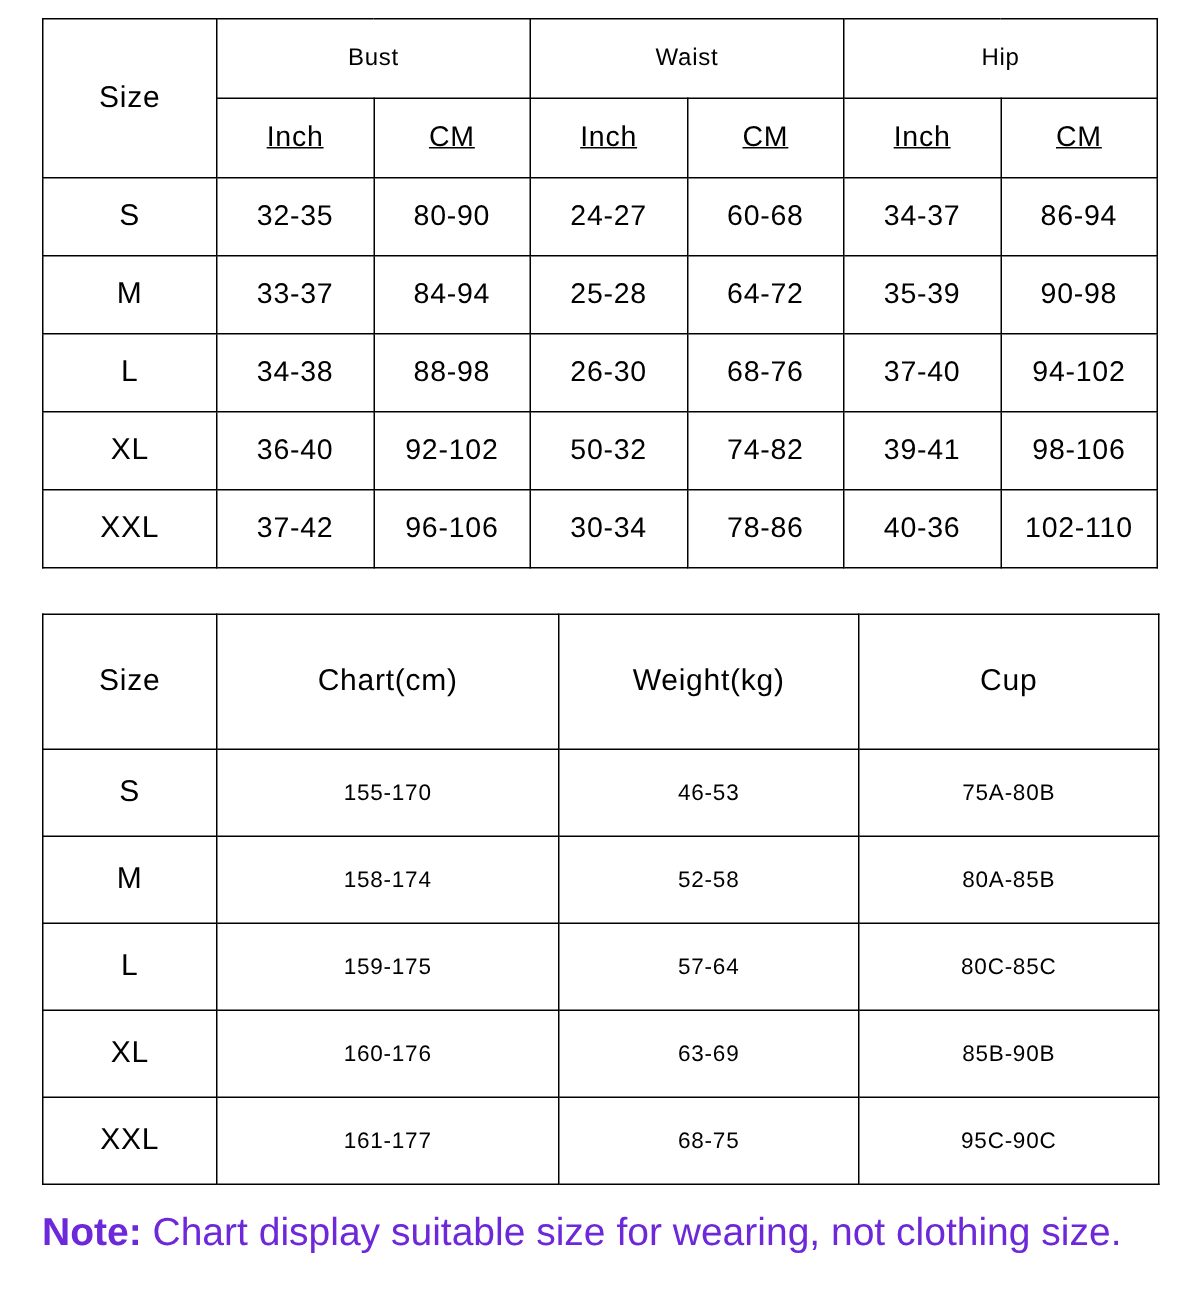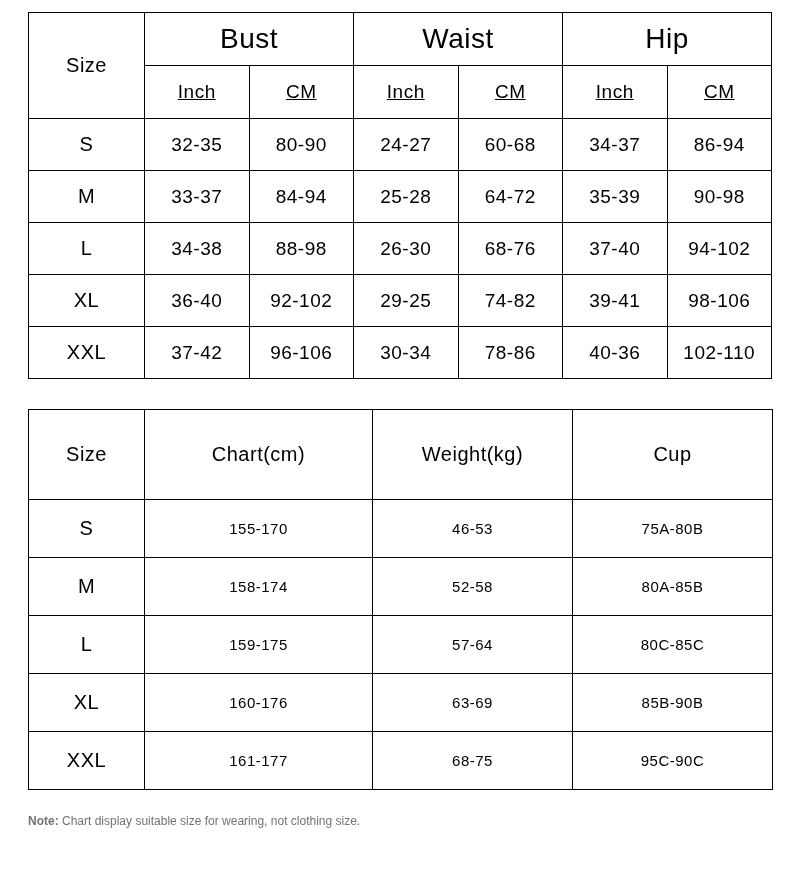--- a/index.html
+++ b/index.html
@@ -34,21 +34,21 @@
     vertical-align: middle;
     font-weight: normal;
     font-size: 19px;
     letter-spacing: 0.5px;
     color: #000;
     padding: 0;
   }
   
   #measure-table .hdr-group {
     height: 52px;
-    font-size: 28px;
+    font-size: 16px;
   }
   #measure-table .hdr-unit {
     height: 52px;
     font-size: 19px;
     text-decoration: underline;
   }
   #measure-table .size-cell-head {
     height: 104px;
     font-size: 20px;
   }
@@ -74,23 +74,23 @@
   #body-table thead td { font-size: 20px; }
   #body-table tbody tr { height: 58px; }
   #body-table tbody td { font-size: 15px; }
   #body-table .size-label { font-size: 20px; }
 
   .notes {
     margin-top: 16px;
     width: 744px;
   }
   .note-line {
-    font-size: 12px;
+    font-size: 26px;
     line-height: 30px;
-    color: #737373;
+    color: #6d28d9;
     white-space: nowrap;
   }
   .note-line .note-strong {
     font-weight: bold;
   }
 </style>
 </head>
 <body>
 
 <div class="page">
@@ -146,21 +146,21 @@
         <td>88-98</td>
         <td>26-30</td>
         <td>68-76</td>
         <td>37-40</td>
         <td>94-102</td>
       </tr>
       <tr>
         <td class="size-label">XL</td>
         <td>36-40</td>
         <td>92-102</td>
-        <td>29-25</td>
+        <td>50-32</td>
         <td>74-82</td>
         <td>39-41</td>
         <td>98-106</td>
       </tr>
       <tr>
         <td class="size-label">XXL</td>
         <td>37-42</td>
         <td>96-106</td>
         <td>30-34</td>
         <td>78-86</td>

